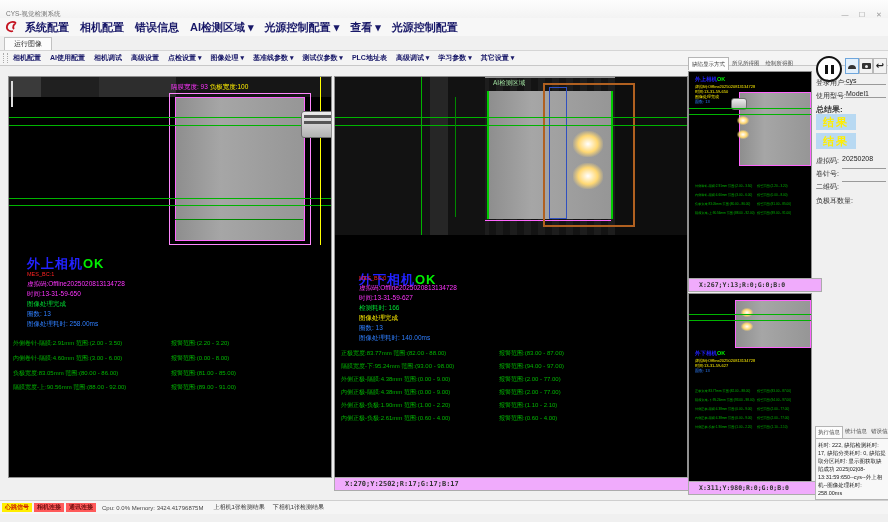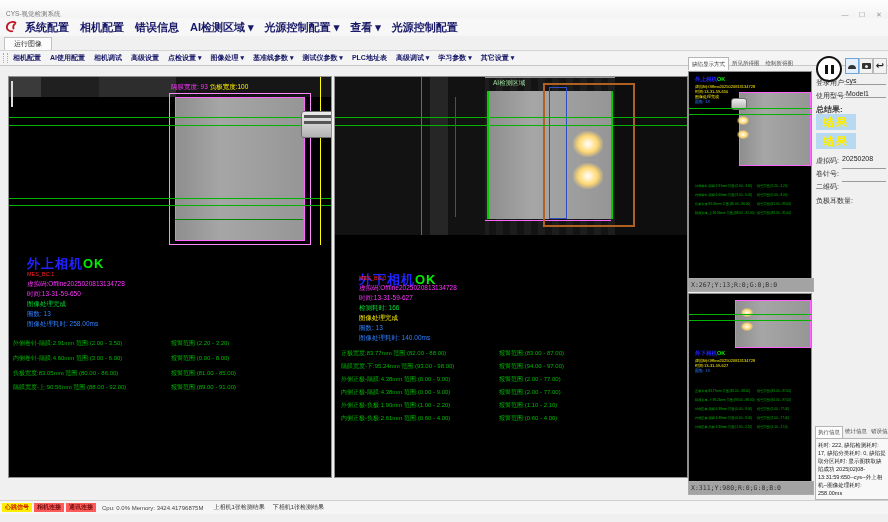--- a/index.html
+++ b/index.html
@@ -25,22 +25,22 @@
            border-bottom:none;font-size:7px;color:#333;line-height:12px;}
 
   
   .toolbar{left:0;top:51px;width:888px;height:14px;background:#f4f4f4;border-bottom:1px solid #c8c8c8;
            display:flex;align-items:center;}
   .grip{width:3px;height:10px;margin:0 5px 0 3px;border-left:1px dotted #aaa;border-right:1px dotted #aaa;}
   .tool-item{font-size:7px;font-weight:bold;color:#181868;margin-right:9px;white-space:nowrap;}
 
   
   .cam-panel{background:#000;border:1px solid #909090;overflow:hidden;}
-  .status-strip{background:#a3a3a3;border:1px solid #ababab;font-family:"DejaVu Sans Mono",monospace;
-                font-size:7px;color:#333;line-height:12px;padding-left:2px;white-space:nowrap;overflow:hidden;}
+  .status-strip{background:#f0abfc;border:1px solid #ababab;font-family:"DejaVu Sans Mono",monospace;
+                font-size:7px;color:#333;line-height:12px;padding-left:10px;white-space:nowrap;overflow:hidden;font-weight:bold;}
 
   .cam-text{font-size:6.5px;white-space:nowrap;}
   .cam-title{font-size:13px;font-weight:bold;color:#2222ff;letter-spacing:1px;}
   .cam-title .ok{color:#00ee00;}
   .c-mag{color:#ff35ff;} .c-grn{color:#00dd33;} .c-blu{color:#2f7fff;}
   .c-red{color:#ff2222;font-size:5.5px;} .c-yel{color:#ffee00;}
   .m-row{position:absolute;font-size:6px;color:#00b400;white-space:nowrap;}
 
   
   .band{background:linear-gradient(90deg,#3a3a3a 0 10%,#202020 10% 28%,#2d2d2d 28% 52%,#161616 52% 100%);}
@@ -213,20 +213,21 @@
     <div class="m-row" style="left:164px;top:285px;">报警范围:(94.00 - 97.00)</div>
     <div class="m-row" style="left:6px;top:298px;">外侧正极-隔膜:4.38mm 范围:(0.00 - 9.00)</div>
     <div class="m-row" style="left:164px;top:298px;">报警范围:(2.00 - 77.00)</div>
     <div class="m-row" style="left:6px;top:311px;">内侧正极-隔膜:4.38mm 范围:(0.00 - 9.00)</div>
     <div class="m-row" style="left:164px;top:311px;">报警范围:(2.00 - 77.00)</div>
     <div class="m-row" style="left:6px;top:324px;">外侧正极-负极:1.90mm 范围:(1.00 - 2.20)</div>
     <div class="m-row" style="left:164px;top:324px;">报警范围:(1.10 - 2.10)</div>
     <div class="m-row" style="left:6px;top:337px;">内侧正极-负极:2.61mm 范围:(0.60 - 4.00)</div>
     <div class="m-row" style="left:164px;top:337px;">报警范围:(0.60 - 4.00)</div>
   </div>
+  <div class="abs status-strip" style="left:334px;top:477px;width:352px;height:12px;">X:270;Y:2502;R:17;G:17;B:17</div>
 
   <div class="abs" style="left:688px;top:57px;width:122px;height:14px;display:flex;">
     <span class="defect-tab active">缺陷显示方式</span>
     <span class="defect-tab">所见所得图</span>
     <span class="defect-tab">绘制所得图</span>
   </div>
 
   <div class="abs cam-panel" style="left:688px;top:71px;width:122px;height:206px;">
     <div class="abs gray-block" style="left:50px;top:20px;width:70px;height:72px;border:1px solid #ff66ff;"></div>
     <div class="abs connector" style="left:42px;top:26px;width:14px;height:10px;"></div>

